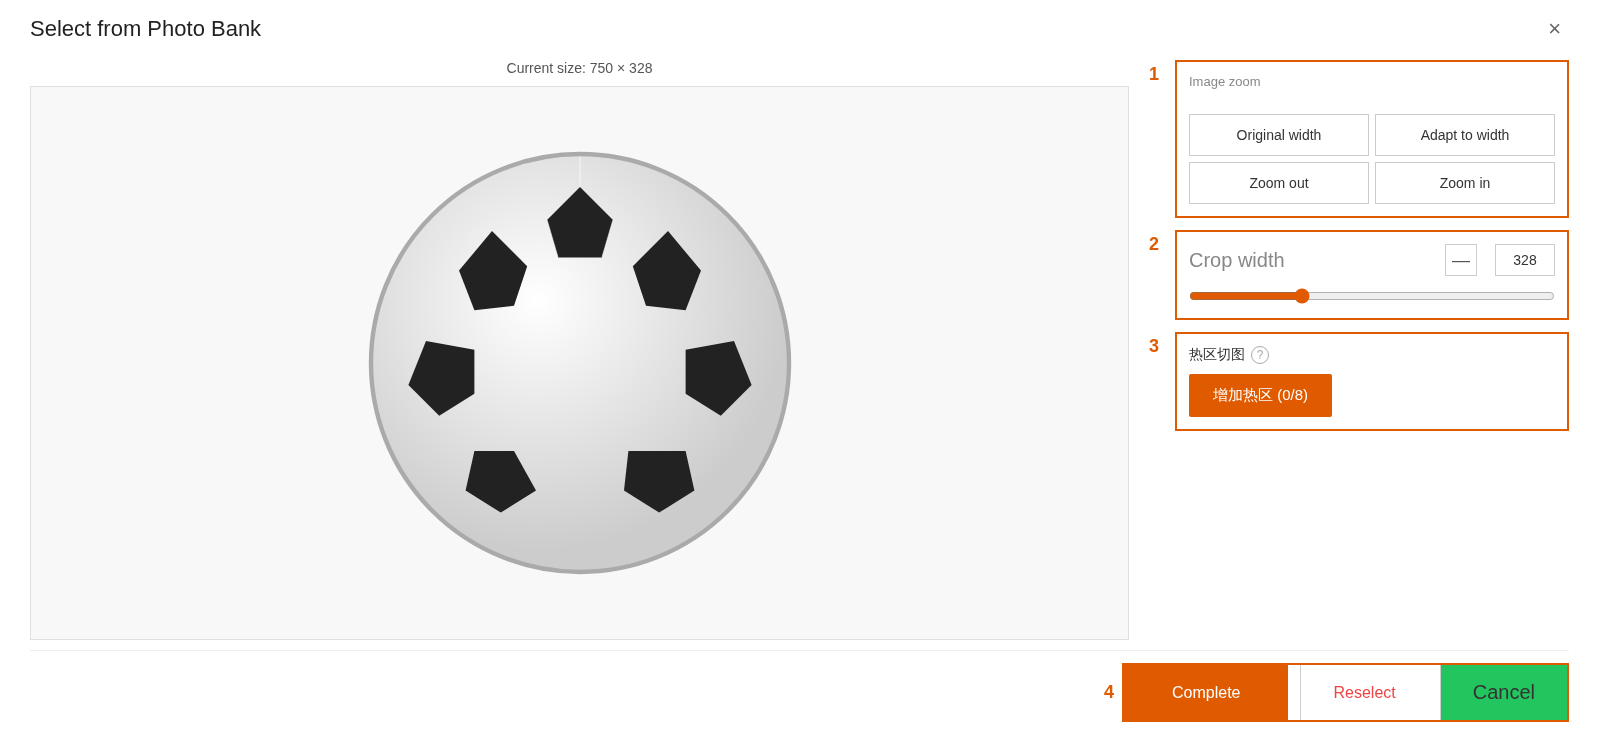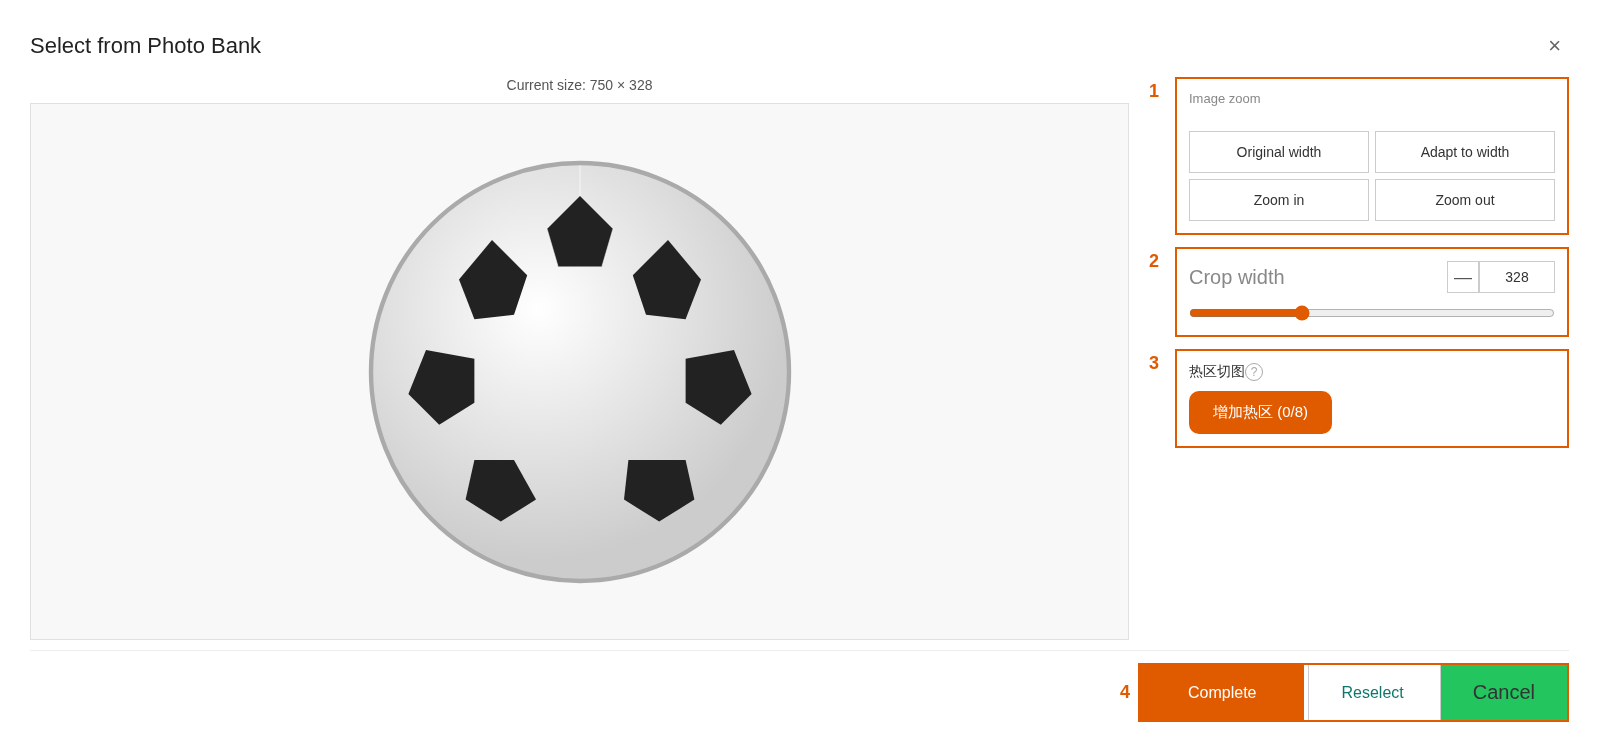--- a/index.html
+++ b/index.html
@@ -11,21 +11,21 @@
       align-items: center;
       justify-content: center;
       min-height: 100vh;
     }
 
     .dialog {
       background: #fff;
       width: 1599px;
       height: 742px;
       position: relative;
-      padding: 31px 30px 20px 30px;
+      padding: 14px 30px 20px 30px;
       display: flex;
       flex-direction: column;
     }
 
     .dialog-header {
       display: flex;
       align-items: center;
       justify-content: space-between;
       margin-bottom: 16px;
     }
@@ -151,46 +151,46 @@
       font-size: 18px;
       cursor: pointer;
       display: flex;
       align-items: center;
       justify-content: center;
       color: #555;
     }
 
     .crop-value {
       border: 1px solid #ccc;
-      width: 76px;
+      width: 60px;
       height: 32px;
       text-align: center;
       font-size: 14px;
       color: #333;
-      margin-left: 0;
+      margin-left: 18px;
     }
 
     .slider-container {
       position: relative;
       height: 20px;
       display: flex;
       align-items: center;
     }
 
     input[type=range] {
       width: 100%;
       accent-color: #e05a00;
       cursor: pointer;
     }
 
     
     .hotzone-header {
       display: flex;
       align-items: center;
-      gap: 0;
+      gap: 6px;
       margin-bottom: 10px;
     }
 
     .hotzone-label {
       font-size: 14px;
       color: #333;
     }
 
     .help-icon {
       width: 18px;
@@ -205,21 +205,21 @@
       cursor: pointer;
     }
 
     .add-hotzone-btn {
       background: #e05a00;
       color: #fff;
       border: none;
       padding: 12px 24px;
       font-size: 15px;
       cursor: pointer;
-      border-radius: 10px;
+      border-radius: 2px;
     }
 
     
     .dialog-footer {
       display: flex;
       justify-content: flex-end;
       align-items: center;
       padding-top: 12px;
       border-top: 1px solid #eee;
       margin-top: 10px;
@@ -234,35 +234,35 @@
     .footer-number {
       color: #e05a00;
       font-size: 18px;
       font-weight: bold;
       margin-right: 8px;
     }
 
     .footer-box {
       border: 2px solid #e05a00;
       display: flex;
-      gap: 4px;
+      gap: 12px;
     }
 
     .complete-btn {
       background: #e05a00;
       color: #fff;
       border: none;
       padding: 16px 48px;
       font-size: 16px;
       cursor: pointer;
     }
 
     .reselect-btn {
       background: #fff;
-      color: #0f766e;
+      color: #ef4444;
       border: none;
       border-left: 1px solid #ccc;
       padding: 16px 32px;
       font-size: 16px;
       cursor: pointer;
     }
 
     .cancel-btn {
       background: #22c55e;
       color: #333;
@@ -330,22 +330,22 @@
 
     <div class="right-panel">
 
       <div class="section-wrapper">
         <span class="section-number">1</span>
         <div class="section-box">
           <div class="image-zoom-label">Image zoom</div>
           <div class="zoom-grid">
             <button class="zoom-btn">Original width</button>
             <button class="zoom-btn">Adapt to width</button>
+            <button class="zoom-btn">Zoom out</button>
             <button class="zoom-btn">Zoom in</button>
-            <button class="zoom-btn">Zoom out</button>
           </div>
         </div>
       </div>
 
       <div class="section-wrapper">
         <span class="section-number">2</span>
         <div class="section-box">
           <div class="crop-width-row">
             <span class="crop-width-text">Crop width</span>
             <button class="crop-minus-btn">—</button>

